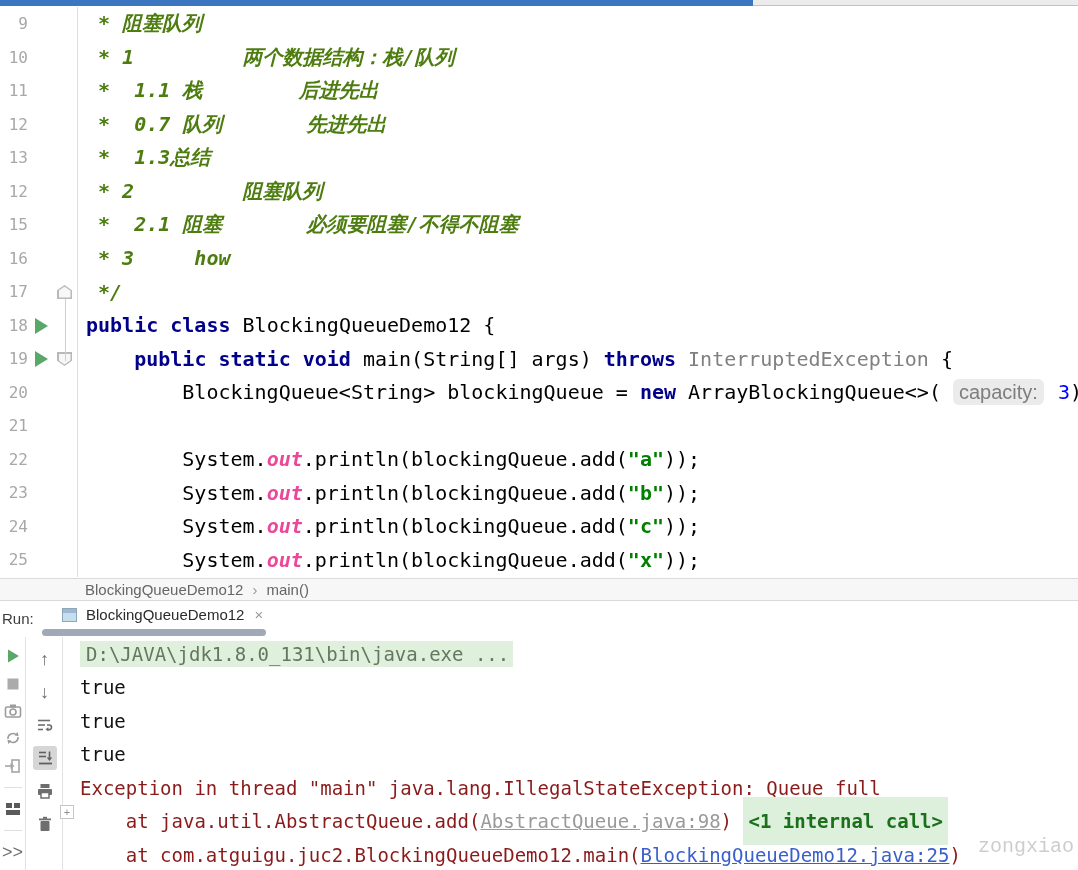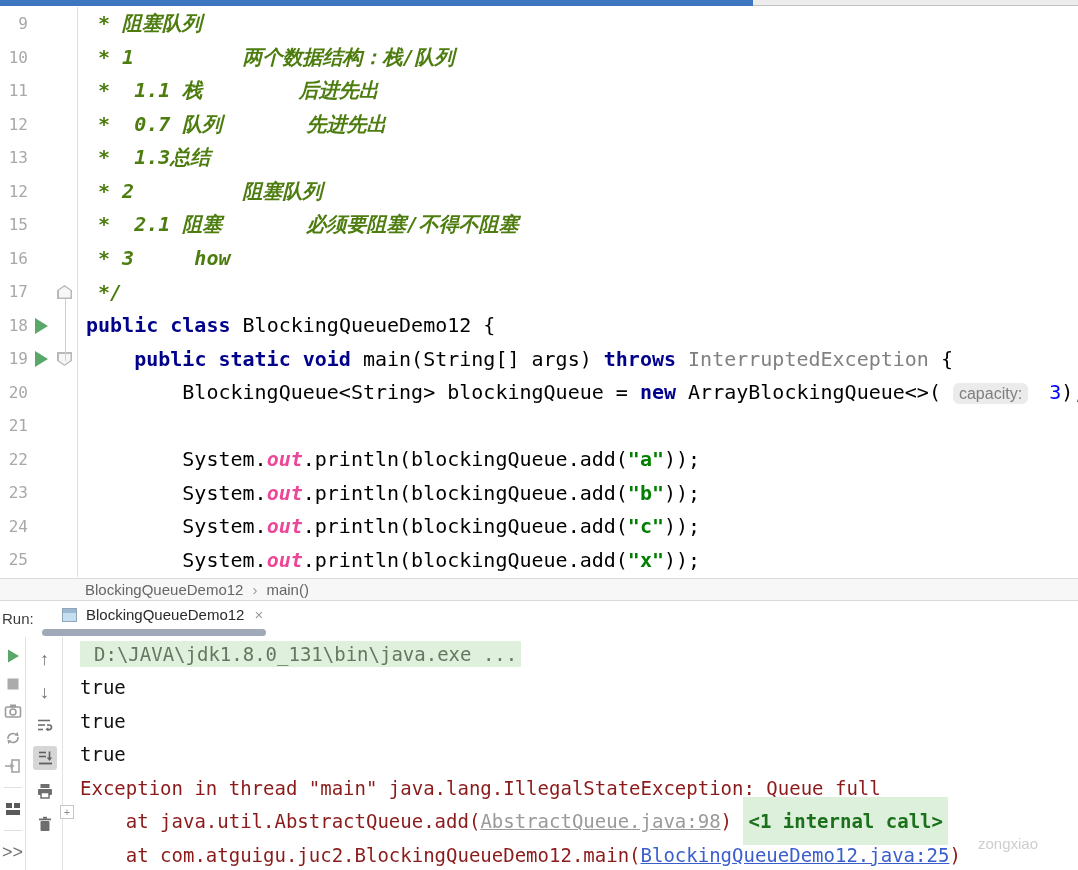--- a/index.html
+++ b/index.html
@@ -27,21 +27,21 @@
   #fold-guide { position:absolute; left:65px; top:292px; width:1px; height:62px; background:#CFCFCF; }
   .code { font:20px "DejaVu Sans Mono", monospace; white-space:pre; margin-left:8px; color:#000; }
   .sg-cmt  { color:#4d7c0f; font-style:italic; font-weight:bold; }
   .sg-kw   { color:#00008B; font-weight:bold; }
   .sg-plain{ color:#000; }
   .sg-gray { color:#808080; }
   .sg-num  { color:#0000FF; }
   .sg-str  { color:#008000; font-weight:bold; }
   .sg-field{ color:#ec4899; font-style:italic; font-weight:bold; }
   .sg-hint { background:#EBEBEB; color:#7E7E7E; font-family:"Liberation Sans",sans-serif;
-             font-size:16px; font-style:normal; border-radius:6px; padding:2px 6px; margin-right:9px; }
+             font-size:20px; font-style:normal; border-radius:6px; padding:2px 6px; margin-right:2px; }
 
   
   #breadcrumb { position:absolute; left:0; top:578px; width:1078px; height:23px; background:#F7F7F7;
                 border-top:1px solid #DADADA; border-bottom:1px solid #DADADA;
                 display:flex; align-items:center; padding-left:85px; font-size:15px; color:#666; }
   #breadcrumb .sep { margin:0 9px; color:#999; }
 
   
   #runbar { position:absolute; left:0; top:601px; width:1078px; height:36px; background:#fff; }
   #run-label { position:absolute; left:2px; top:9px; font-size:15px; color:#3c3c3c; }
@@ -62,30 +62,30 @@
                display:flex; flex-direction:column; align-items:center; padding-top:10px; }
   .tbtn { width:24px; height:24px; margin-bottom:9px; display:flex; align-items:center; justify-content:center;
           cursor:pointer; border-radius:3px; }
   .tbtn.selected { background:#D6D6D6; }
   .tbtn .glyph { font-size:18px; color:#6E6E6E; line-height:1; }
   .tb-divider { width:18px; height:1px; background:#E0E0E0; margin:3px 0 12px 0; }
 
   #console-lines { position:absolute; left:64px; top:0; width:1014px; height:233px; overflow:hidden; }
   .cl { height:33.5px; display:flex; align-items:center; white-space:pre;
         font:19px "DejaVu Sans Mono", monospace; padding-left:16px; }
-  .cs-sys  { color:#66775F; background:#DFF0DC; padding:2px 4px 2px 14px; }
+  .cs-sys  { color:#66775F; background:#DFF0DC; padding:2px 4px 2px 6px; }
   .cs-plain{ color:#111; }
   .cs-err  { color:#8B1A1A; }
   .cs-lg   { color:#9A9A9A; text-decoration:underline; cursor:pointer; }
   .cs-lb   { color:#3A5FCD; text-decoration:underline; cursor:pointer; }
   .cs-badge{ color:#1C701C; background:#DCF0DC; font-weight:bold; padding:13px 5px; }
   #fold-plus { position:absolute; left:60px; top:168px; width:14px; height:14px; border:1px solid #C6C6C6;
                color:#8F8F8F; font:11px "Liberation Sans",sans-serif; display:flex; align-items:center;
                justify-content:center; background:#fff; }
-  #watermark { position:absolute; left:978px; top:198px; font-size:15px; color:#ADADAD; opacity:.6; }
+  #watermark { position:absolute; left:978px; top:198px; font-size:20px; color:#ADADAD; opacity:.6;font-family:Liberation Mono, monospace; }
 </style>
 </head>
 <body>
 
 <div id="stage">
 
   <div id="top-strip">
     <div id="top-strip-accent"></div>
   </div>
 

